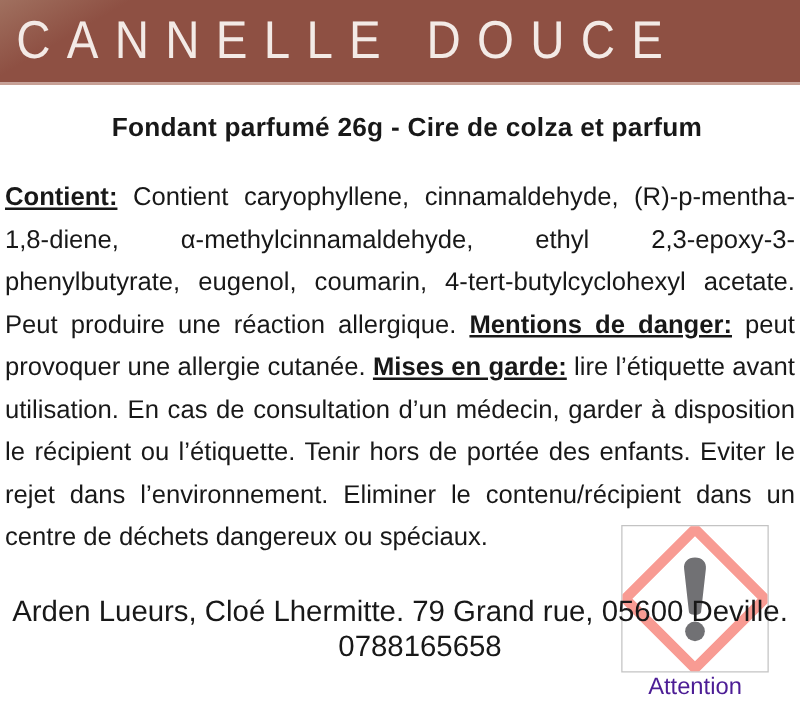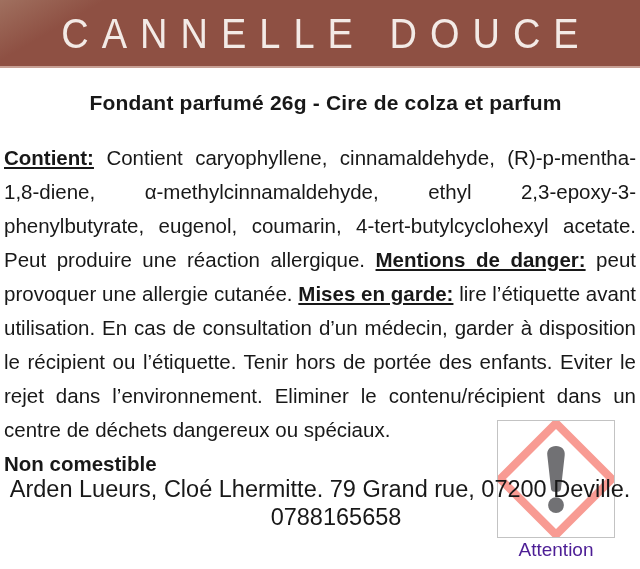--- a/index.html
+++ b/index.html
@@ -11,21 +11,21 @@
     position:relative;
     overflow:hidden;
   }
   .label{position:absolute;inset:0;}
 
   
   .title-bar{
     position:absolute;top:0;left:0;right:0;height:66px;
     background:linear-gradient(150deg,#a0705f 0%,#8e5043 14%);
     border-bottom:2px solid #c7a095;
-    display:flex;align-items:center;justify-content:center;
+    display:flex;align-items:center;justify-content:flex-start;
   }
   .title-bar h1{
     margin:0;
     font-size:38px;
     font-weight:300;
     letter-spacing:13px;
     padding-left:13px; 
     color:#f3eae6;
     transform:scaleY(1.12);
     white-space:nowrap;
@@ -104,31 +104,30 @@
 <div class="label">
 
   <header class="title-bar">
     <h1>CANNELLE DOUCE</h1>
   </header>
 
   <div class="subtitle">Fondant parfumé 26g - Cire de colza et parfum</div>
 
   <div class="body-text">
     <span><span class="seg-bold-underline">Contient:</span><span class="seg-normal"> Contient caryophyllene, cinnamaldehyde, (R)-p-mentha-1,8-diene, α-methylcinnamaldehyde, ethyl 2,3-epoxy-3-phenylbutyrate, eugenol, coumarin, 4-tert-butylcyclohexyl acetate. Peut produire une réaction allergique. </span><span class="seg-bold-underline">Mentions de danger:</span><span class="seg-normal"> peut provoquer une allergie cutanée. </span><span class="seg-bold-underline">Mises en garde:</span><span class="seg-normal"> lire l’étiquette avant utilisation. En cas de consultation d’un médecin, garder à disposition le récipient ou l’étiquette. Tenir hors de portée des enfants. Eviter le rejet dans l’environnement. Eliminer le contenu/récipient dans un centre de déchets dangereux ou spéciaux.</span></span>
-    <div class="non-comestible">Non comestible</div>
   </div>
 
   <div class="pictogram-box">
     <div class="pictogram-square">
       <svg viewBox="0 0 100 100" aria-hidden="true">
         <rect x="16" y="16" width="68" height="68" fill="none" stroke="#f89b93" stroke-width="7" transform="rotate(45 50 50)"></rect>
         <path d="M50 21.5c4.9 0 8.1 3.2 7.5 8l-3.3 29.5c-.3 2.9-8.1 2.9-8.4 0l-3.3-29.5c-.6-4.8 2.6-8 7.5-8z" fill="#717174"></path>
         <circle cx="50" cy="72.5" r="6.8" fill="#717174"></circle>
       </svg>
     </div>
     <div class="attention-caption">Attention</div>
   </div>
 
-  <div class="footer-address">Arden Lueurs, Cloé Lhermitte. 79 Grand rue, 07200 Deville.</div>
+  <div class="footer-address">Arden Lueurs, Cloé Lhermitte. 79 Grand rue, 05600 Deville.</div>
   <div class="footer-phone">0788165658</div>
   <div class="footer-website">ardenlueurs.com</div>
 
 </div>
 
 </body></html>

